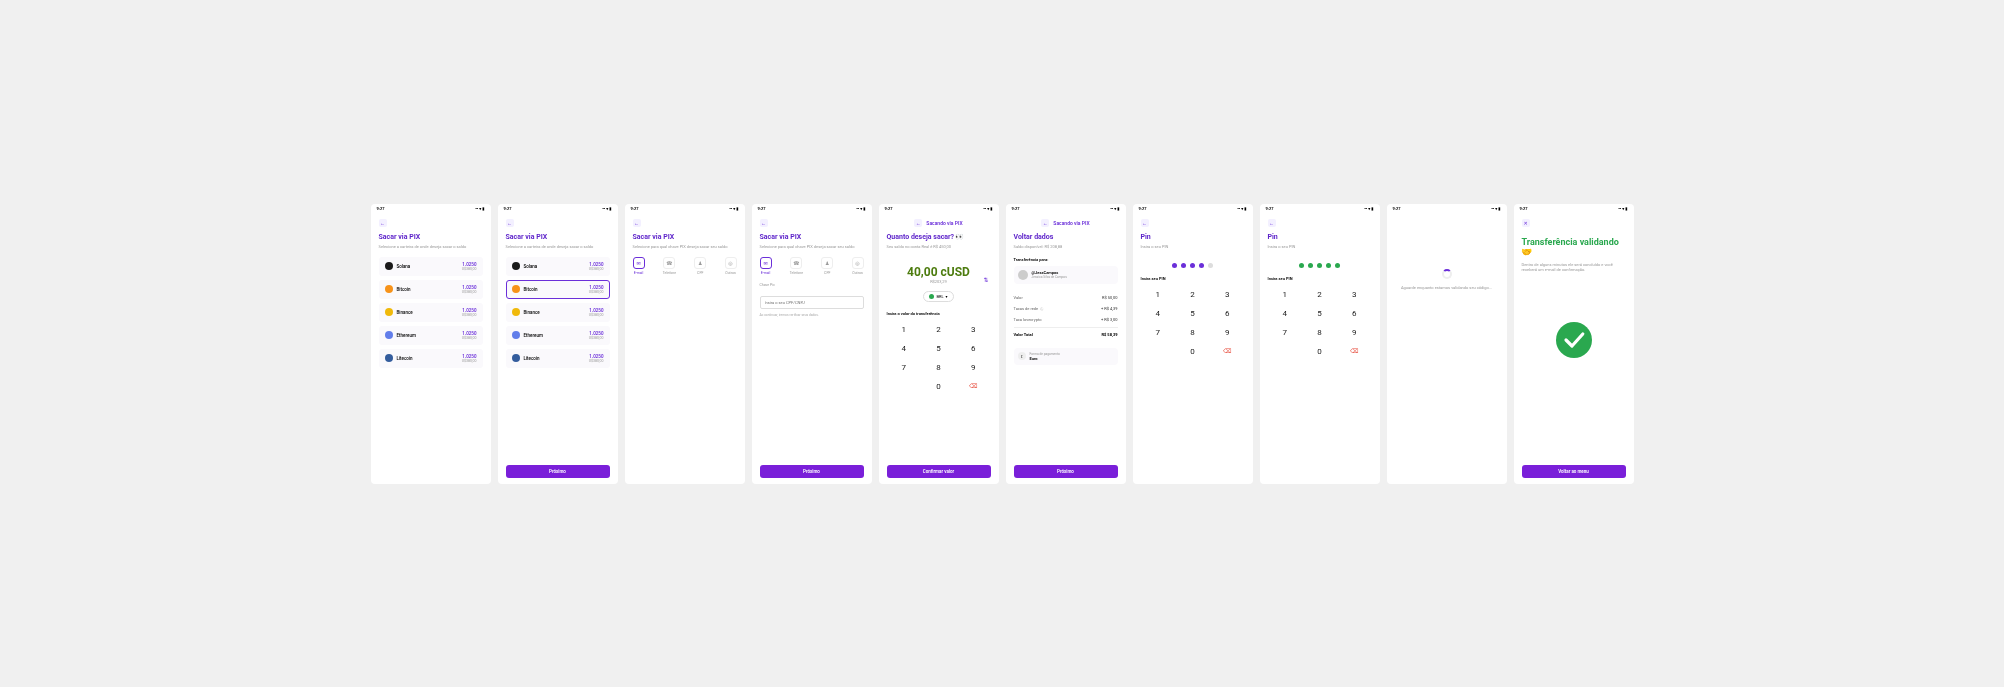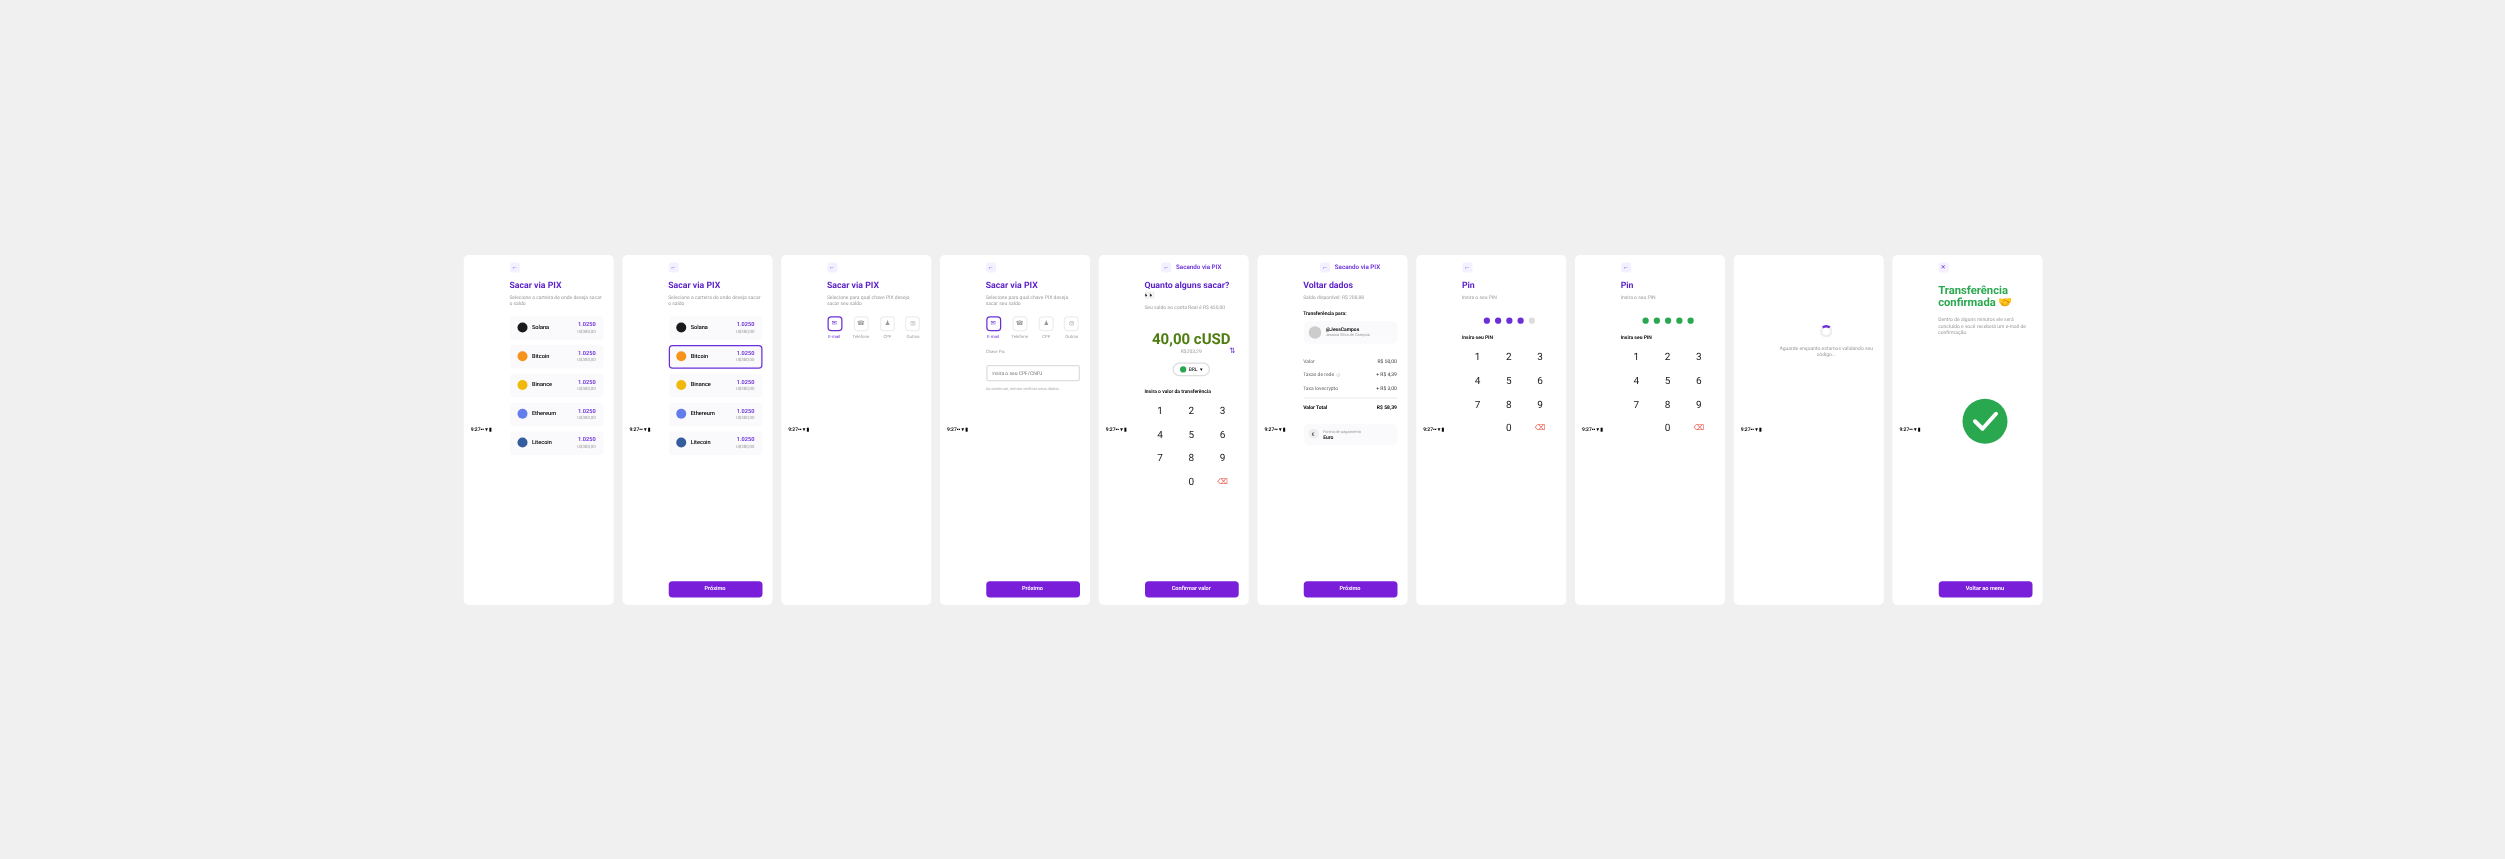--- a/index.html
+++ b/index.html
@@ -1,18 +1,18 @@
 <!DOCTYPE html>
 <html><head>
 <meta charset="utf-8">
 <style>
 *{box-sizing:border-box;margin:0;padding:0;font-family:-apple-system,BlinkMacSystemFont,'Segoe UI',Roboto,sans-serif}
 body{background:#f0f0f0;display:flex;justify-content:center;align-items:center;min-height:687px;padding:20px}
 .screens{display:flex;gap:7px;flex-wrap:nowrap}
-.screen{width:120px;height:280px;background:#fff;border-radius:4px;position:relative;overflow:hidden;display:flex;flex-direction:row}
+.screen{width:120px;height:280px;background:#fff;border-radius:4px;position:relative;overflow:hidden;display:flex;flex-direction:column}
 .status-bar{display:flex;justify-content:space-between;align-items:center;padding:2px 6px;font-size:4px;font-weight:600}
 .sb-right{display:flex;gap:2px;align-items:center}
 .content{padding:6px 8px;flex:1;display:flex;flex-direction:column}
 .back-btn{width:8px;height:8px;border-radius:2px;background:#f3f0ff;display:flex;align-items:center;justify-content:center;color:#6b2fd9;font-size:5px;margin-bottom:6px}
 .back-btn.row{display:flex;align-items:center;gap:4px;width:auto;background:none}
 .back-btn.row .arrow{width:8px;height:8px;border-radius:2px;background:#f3f0ff;display:flex;align-items:center;justify-content:center}
 .header-title{font-size:5px;color:#6b2fd9;font-weight:600}
 .title{font-size:7px;font-weight:700;color:#5a1fc9;margin-bottom:3px}
 .subtitle{font-size:4px;color:#999;line-height:1.3;margin-bottom:8px}
 .wallet-list{display:flex;flex-direction:column;gap:4px}
@@ -252,21 +252,21 @@
 <div class="screen">
   <div class="status-bar">
     <span>9:27</span>
     <span class="sb-right">▪▪ ▾ ▮</span>
   </div>
   <div class="content">
     <div class="back-btn row">
           <span class="arrow">←</span>
           <span class="header-title">Sacando via PIX</span>
         </div>
-    <div class="title"><span>Quanto alguns sacar?</span> 👀</div>
+    <div class="title"><span>Quanto deseja sacar?</span> 👀</div>
     <div class="subtitle">Seu saldo no conta Real é R$ 450,00</div>
     <div class="amount-display">
       <div class="amount-big">40,00 cUSD</div>
       <div class="amount-sub">R$203,29</div>
       <div class="currency-pill">
             <span class="currency-dot"></span>
             <span>BRL</span> 
             <span>▾</span>
           </div>
     </div>
@@ -418,21 +418,21 @@
   </div>
 </div>
 
 <div class="screen">
   <div class="status-bar">
     <span>9:27</span>
     <span class="sb-right">▪▪ ▾ ▮</span>
   </div>
   <div class="content">
     <div class="close-btn">✕</div>
-    <div class="confirm-title">Transferência confirmada 🤝</div>
+    <div class="confirm-title">Transferência validando 🤝</div>
     <div class="subtitle">Dentro de alguns minutos ele será concluído e você receberá um e-mail de confirmação.</div>
     <div class="check-badge">
       <svg viewBox="0 0 100 100">
             <circle cx="50" cy="50" r="45" fill="#2aa84f"></circle>
             <path d="M30 50 L45 65 L72 35" stroke="#fff" stroke-width="8" fill="none" stroke-linecap="round" stroke-linejoin="round"></path>
           </svg>
     </div>
     <div class="primary-btn">Voltar ao menu</div>
   </div>
 </div>

